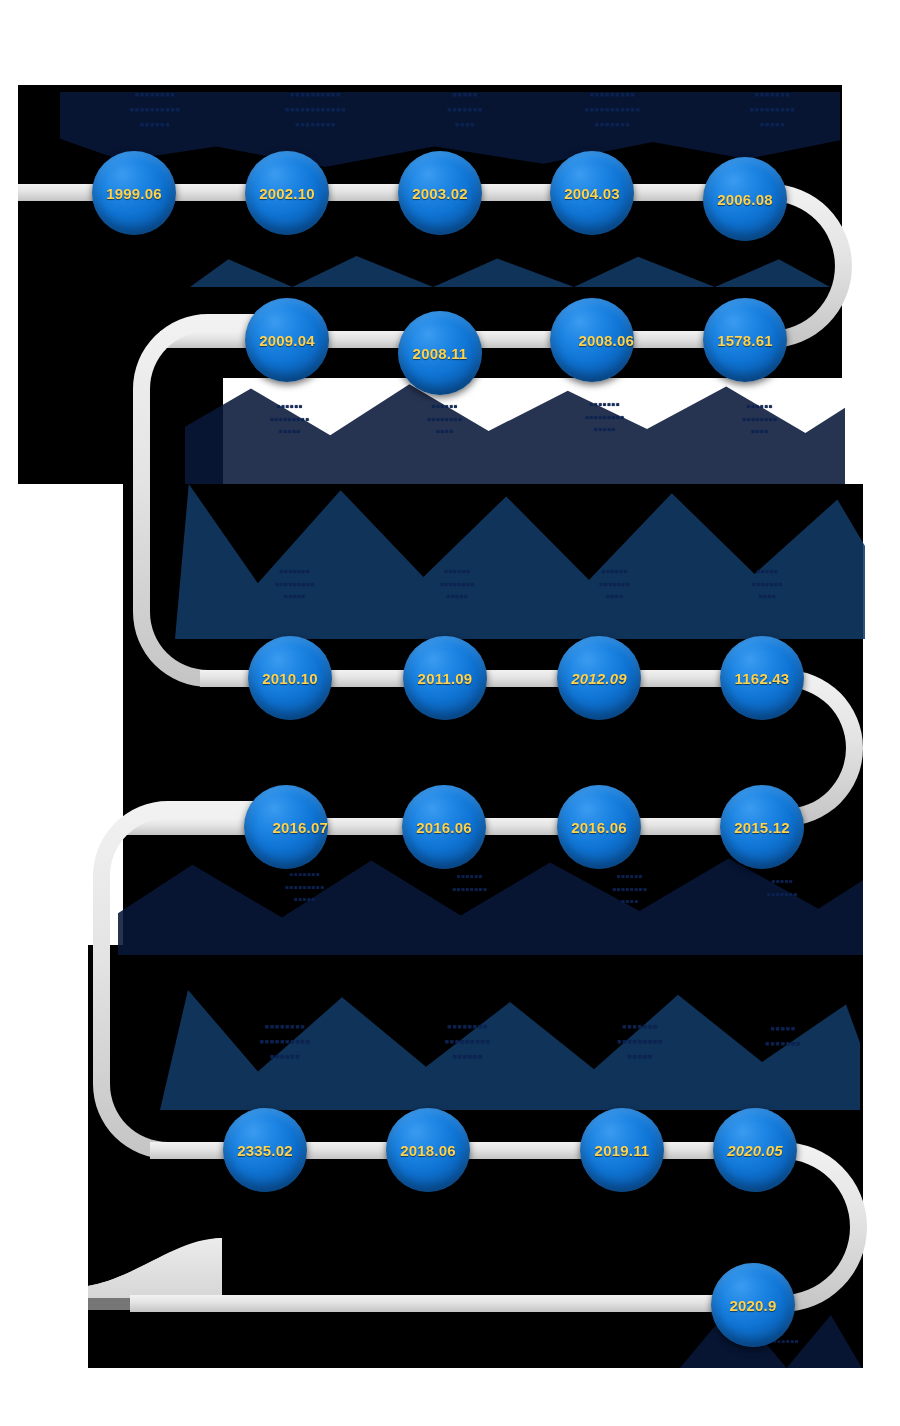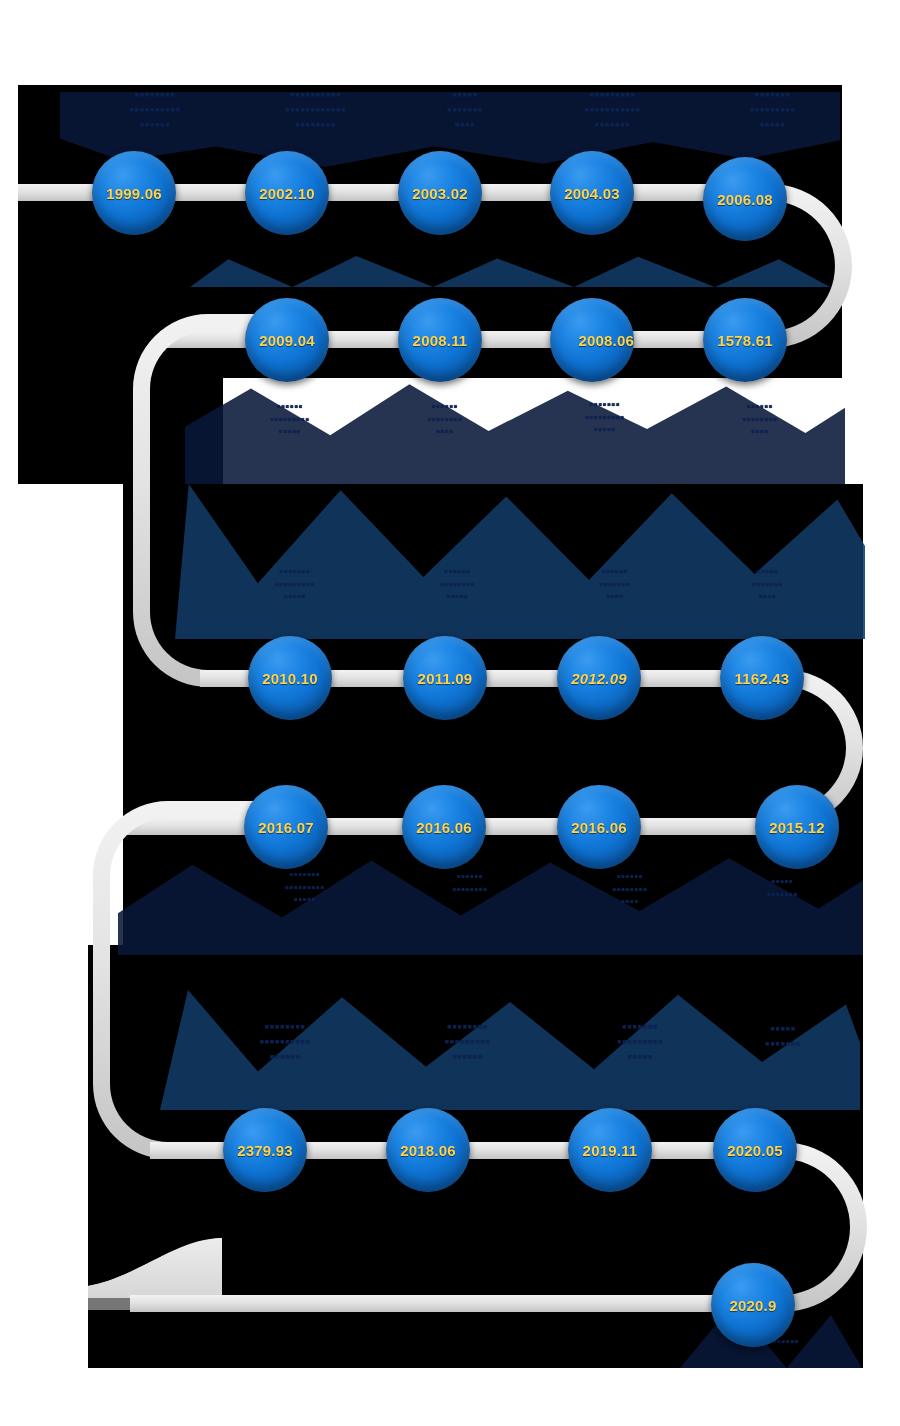--- a/index.html
+++ b/index.html
@@ -247,63 +247,63 @@
       </div>
       <div class="node" style="left: 550px; top: 151px;">
         <span class="node-label">2004.03</span>
       </div>
       <div class="node" style="left: 703px; top: 157px;">
         <span class="node-label">2006.08</span>
       </div>
       <div class="node" style="left: 245px; top: 298px;">
         <span class="node-label">2009.04</span>
       </div>
-      <div class="node" style="left: 398px; top: 298px; text-align: right;">
+      <div class="node" style="left: 398px; top: 311px; text-align: right;">
         <span class="node-label">2008.11</span>
       </div>
       <div class="node" style="left: 550px; top: 298px; justify-content: flex-end;">
         <span class="node-label">2008.06</span>
       </div>
       <div class="node" style="left: 703px; top: 298px;">
         <span class="node-label">1578.61</span>
       </div>
       <div class="node" style="left: 248px; top: 636px;">
         <span class="node-label">2010.10</span>
       </div>
       <div class="node" style="left: 403px; top: 636px;">
         <span class="node-label">2011.09</span>
       </div>
       <div class="node" style="left: 557px; top: 636px; font-style: italic;">
         <span class="node-label">2012.09</span>
       </div>
       <div class="node" style="left: 720px; top: 636px;">
         <span class="node-label">1162.43</span>
       </div>
-      <div class="node" style="left: 244px; top: 785px;">
+      <div class="node" style="left: 244px; top: 785px; justify-content: flex-end;">
         <span class="node-label">2016.07</span>
       </div>
       <div class="node" style="left: 402px; top: 785px;">
         <span class="node-label">2016.06</span>
       </div>
       <div class="node" style="left: 557px; top: 785px;">
         <span class="node-label">2016.06</span>
       </div>
-      <div class="node" style="left: 755px; top: 785px;">
+      <div class="node" style="left: 720px; top: 785px;">
         <span class="node-label">2015.12</span>
       </div>
       <div class="node" style="left: 223px; top: 1108px;">
-        <span class="node-label">2379.93</span>
+        <span class="node-label">2335.02</span>
       </div>
       <div class="node" style="left: 386px; top: 1108px;">
         <span class="node-label">2018.06</span>
       </div>
-      <div class="node" style="left: 568px; top: 1108px;">
+      <div class="node" style="left: 580px; top: 1108px;">
         <span class="node-label">2019.11</span>
       </div>
-      <div class="node" style="left: 713px; top: 1108px;">
+      <div class="node" style="left: 713px; top: 1108px; font-style: italic;">
         <span class="node-label">2020.05</span>
       </div>
       <div class="node" style="left: 711px; top: 1263px;">
         <span class="node-label">2020.9</span>
       </div>
     </div>
 
 </div>
 
 </body></html>

